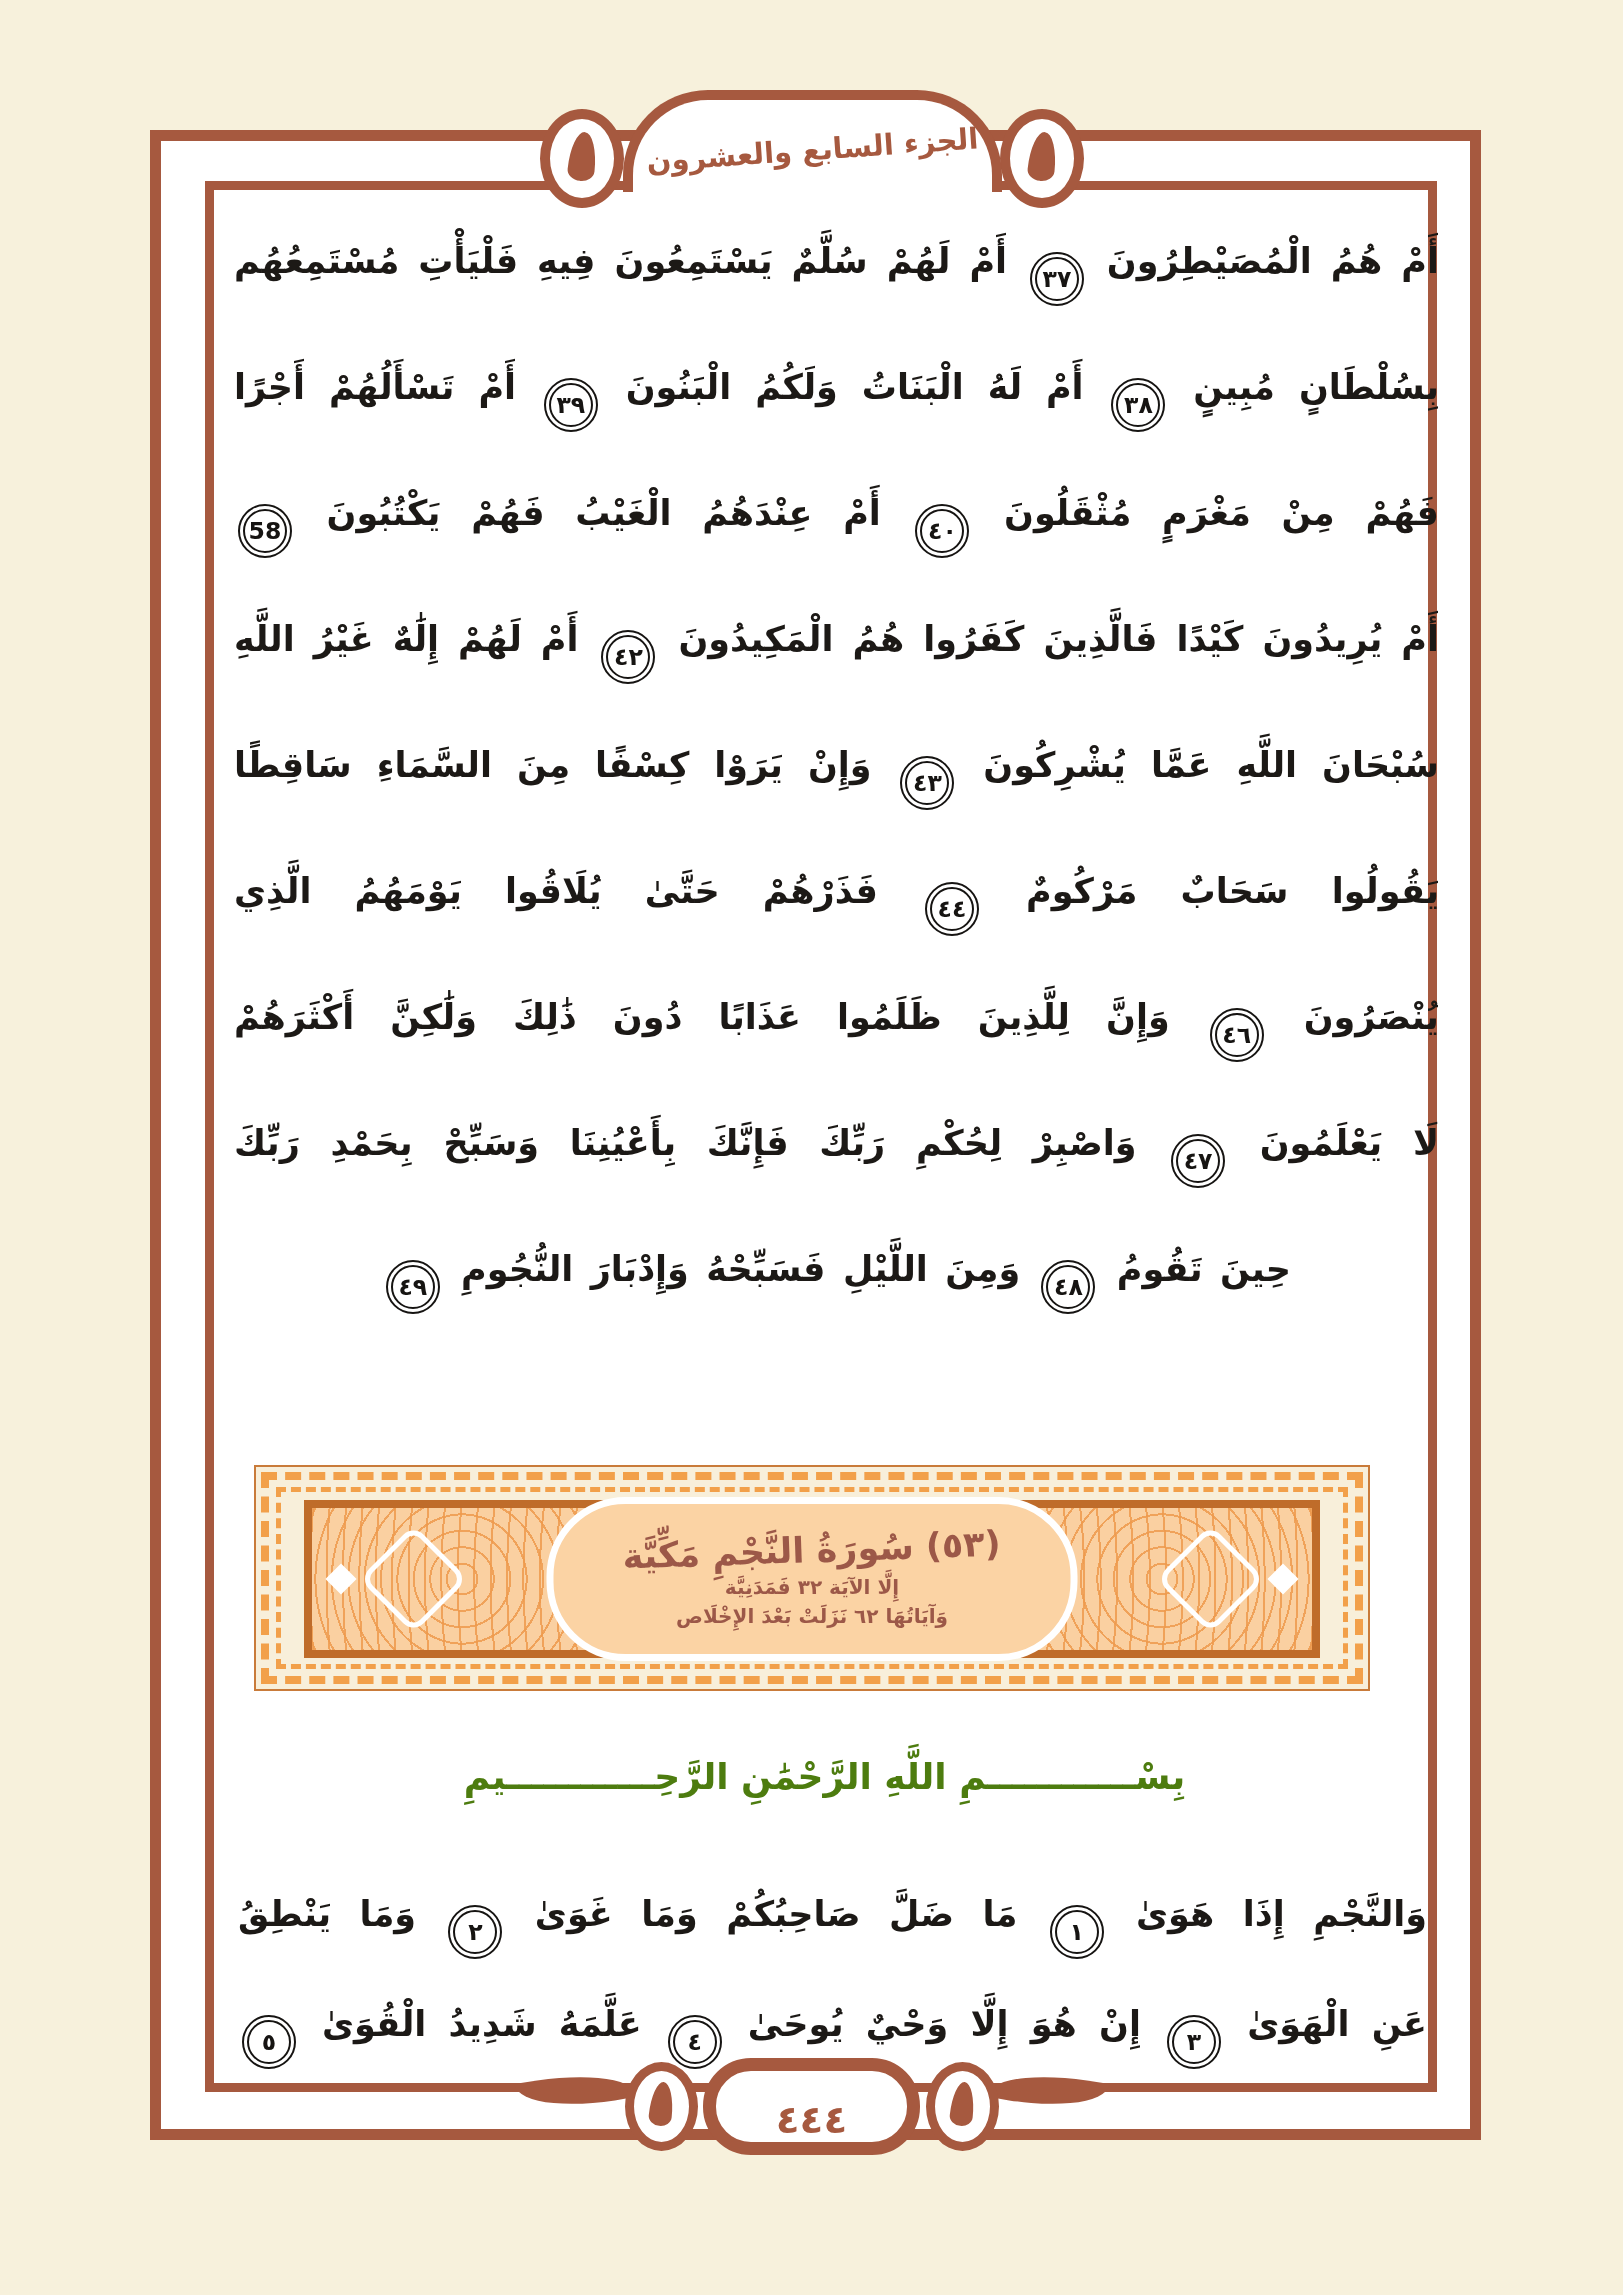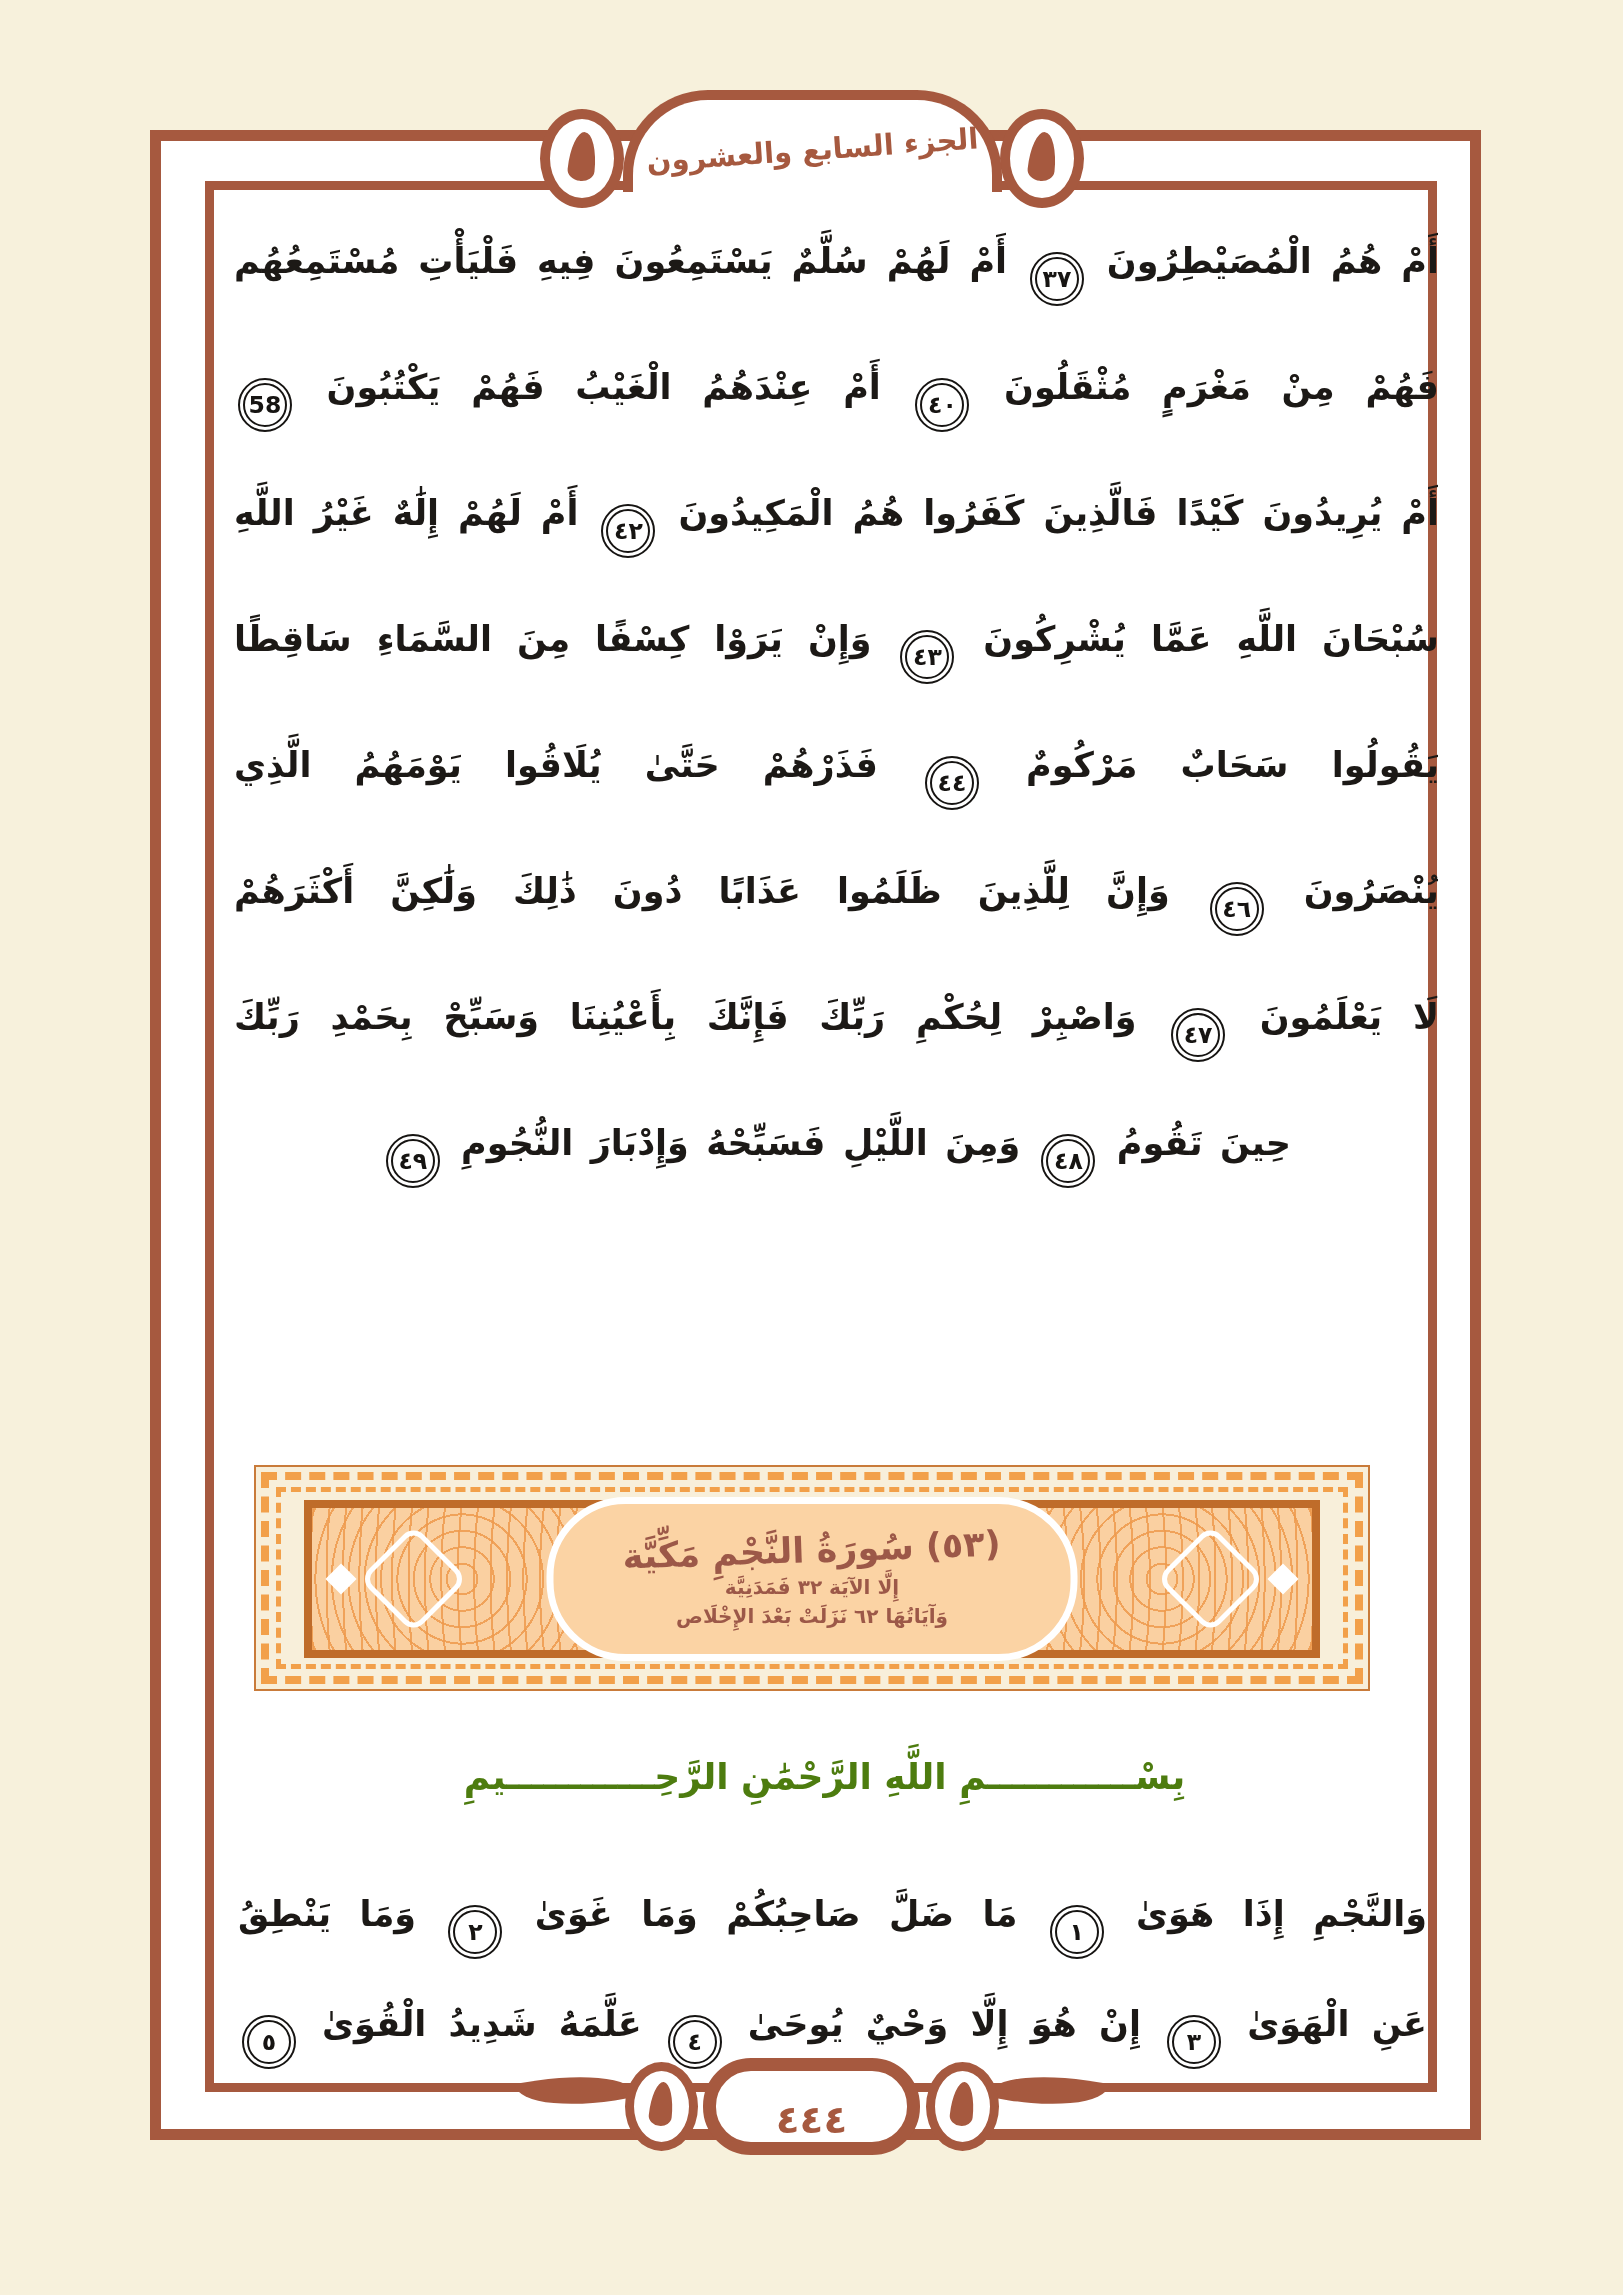--- a/index.html
+++ b/index.html
@@ -130,20 +130,21 @@
 </div>
 <div class="ring ring-top-right">
   <div class="tear"></div>
 </div>
 <div class="dome">
   <div class="juz-title">الجزء السابع والعشرون</div>
 </div>
 
 <div class="lines-top">
     <div class="qline"><span>أَمْ هُمُ الْمُصَيْطِرُونَ</span> <span class="verse-marker">٣٧</span> <span>أَمْ لَهُمْ سُلَّمٌ يَسْتَمِعُونَ فِيهِ فَلْيَأْتِ مُسْتَمِعُهُم</span></div>
+    <div class="qline"><span>بِسُلْطَانٍ مُبِينٍ</span> <span class="verse-marker">٣٨</span> <span>أَمْ لَهُ الْبَنَاتُ وَلَكُمُ الْبَنُونَ</span> <span class="verse-marker">٣٩</span> <span>أَمْ تَسْأَلُهُمْ أَجْرًا</span></div>
     <div class="qline"><span>فَهُمْ مِنْ مَغْرَمٍ مُثْقَلُونَ</span> <span class="verse-marker">٤٠</span> <span>أَمْ عِنْدَهُمُ الْغَيْبُ فَهُمْ يَكْتُبُونَ</span> <span class="verse-marker">58</span></div>
     <div class="qline"><span>أَمْ يُرِيدُونَ كَيْدًا فَالَّذِينَ كَفَرُوا هُمُ الْمَكِيدُونَ</span> <span class="verse-marker">٤٢</span> <span>أَمْ لَهُمْ إِلَٰهٌ غَيْرُ اللَّهِ</span></div>
     <div class="qline"><span>سُبْحَانَ اللَّهِ عَمَّا يُشْرِكُونَ</span> <span class="verse-marker">٤٣</span> <span>وَإِنْ يَرَوْا كِسْفًا مِنَ السَّمَاءِ سَاقِطًا</span></div>
     <div class="qline"><span>يَقُولُوا سَحَابٌ مَرْكُومٌ</span> <span class="verse-marker">٤٤</span> <span>فَذَرْهُمْ حَتَّىٰ يُلَاقُوا يَوْمَهُمُ الَّذِي</span></div>
     <div class="qline"><span>يُنْصَرُونَ</span> <span class="verse-marker">٤٦</span> <span>وَإِنَّ لِلَّذِينَ ظَلَمُوا عَذَابًا دُونَ ذَٰلِكَ وَلَٰكِنَّ أَكْثَرَهُمْ</span></div>
     <div class="qline"><span>لَا يَعْلَمُونَ</span> <span class="verse-marker">٤٧</span> <span>وَاصْبِرْ لِحُكْمِ رَبِّكَ فَإِنَّكَ بِأَعْيُنِنَا وَسَبِّحْ بِحَمْدِ رَبِّكَ</span></div>
     <div class="qline center"><span>حِينَ تَقُومُ</span> <span class="verse-marker">٤٨</span> <span>وَمِنَ اللَّيْلِ فَسَبِّحْهُ وَإِدْبَارَ النُّجُومِ</span> <span class="verse-marker">٤٩</span></div>
   </div>
 
 <div class="banner">

